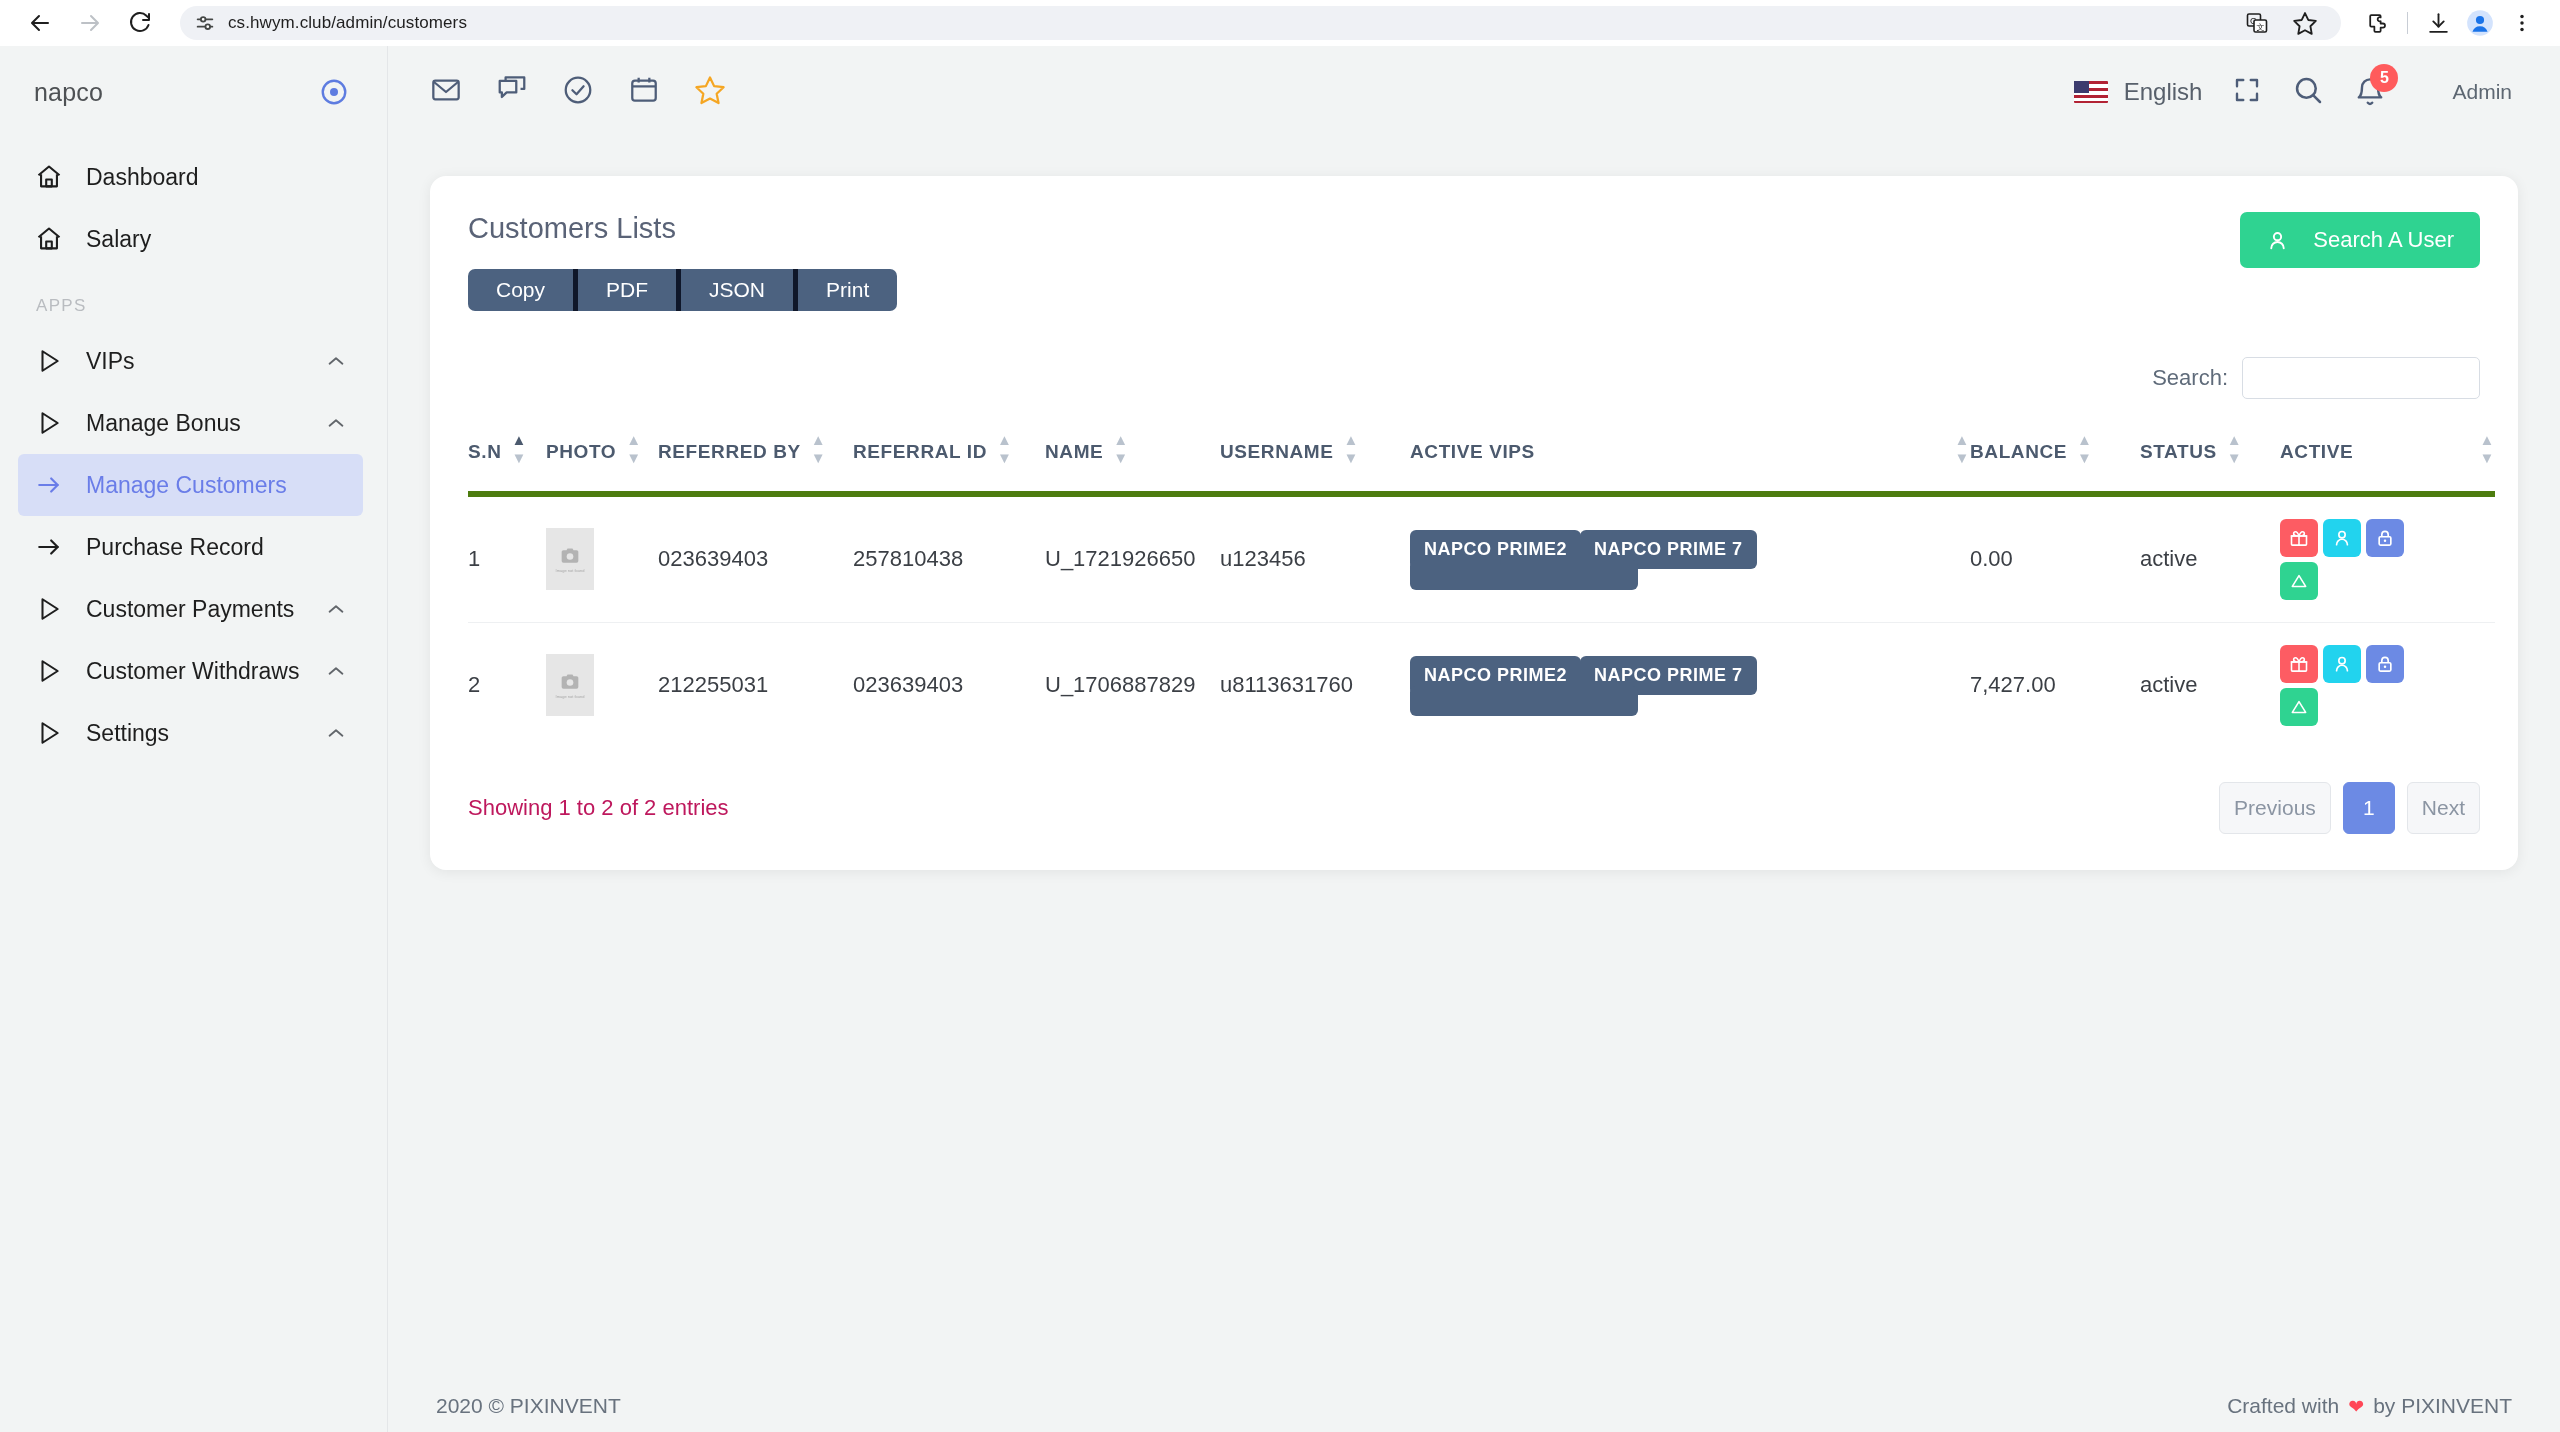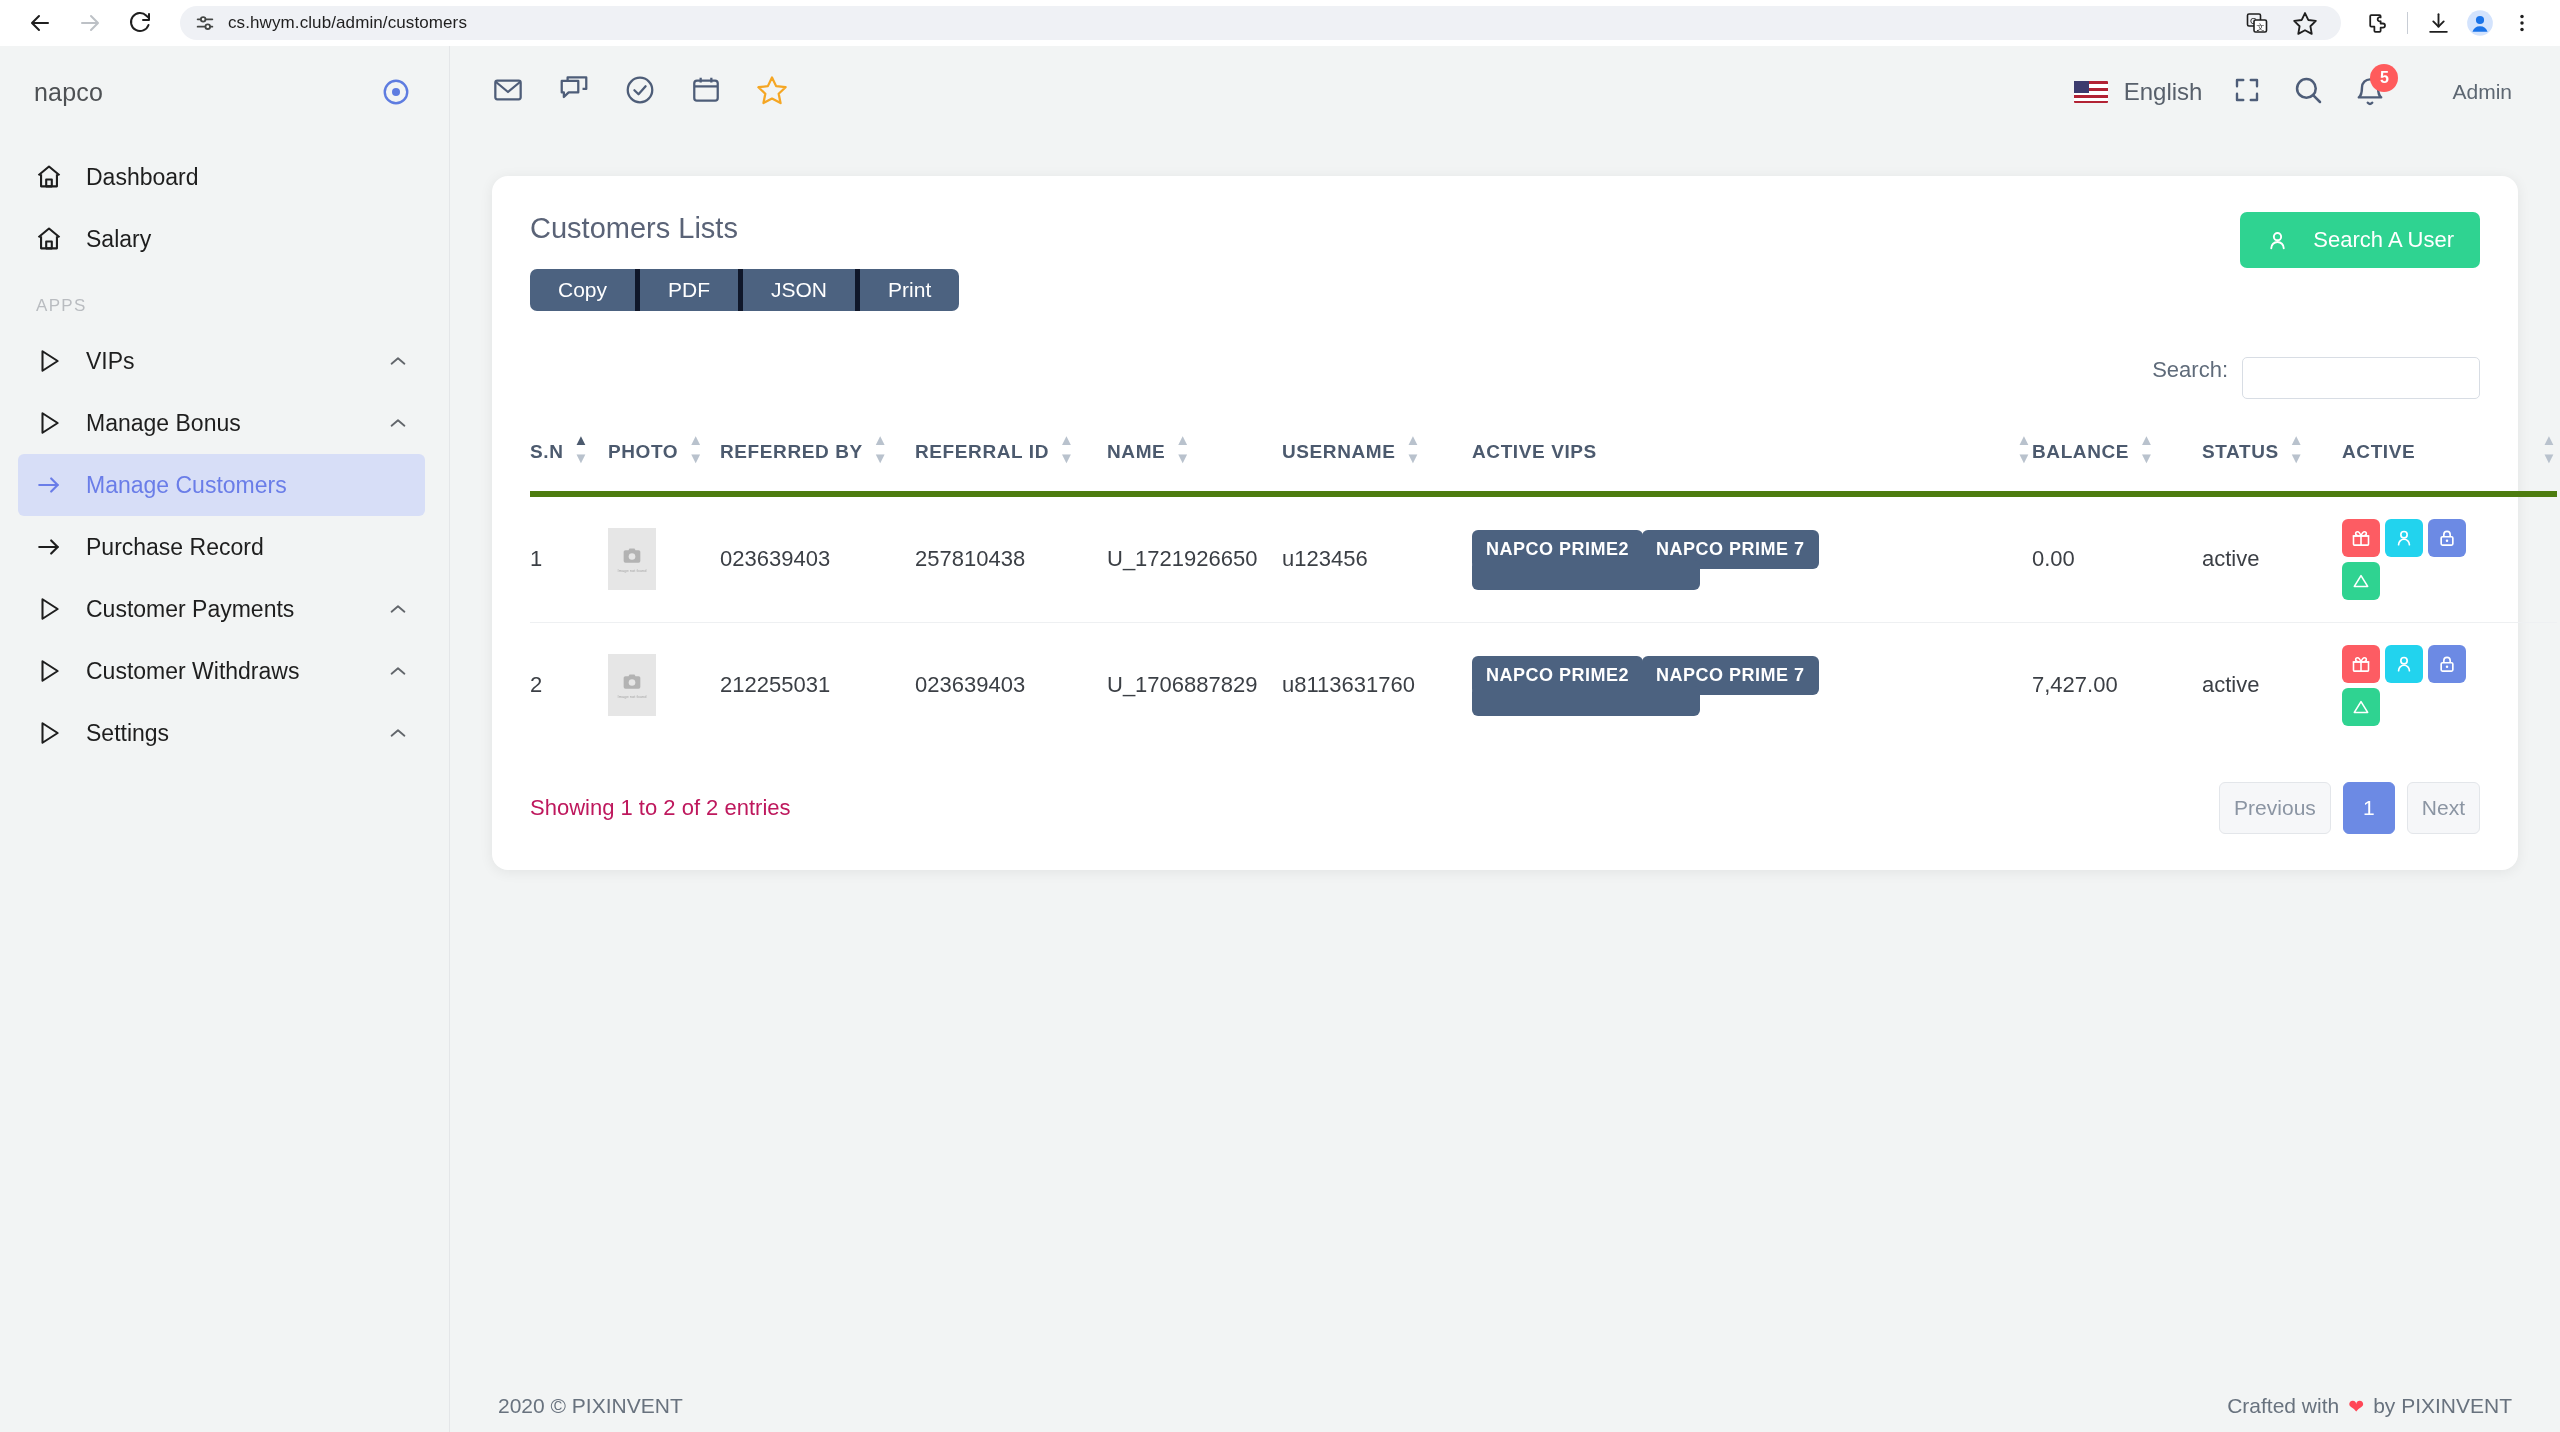--- a/index.html
+++ b/index.html
@@ -61,21 +61,21 @@
 
   
   .app {
     display: flex;
     height: calc(1432px - 46px);
     background: #f2f4f4;
   }
 
   
   .sidebar {
-    width: 450px;
+    width: 388px;
     background: #f2f4f4;
     border-right: 1px solid #e4e6e8;
     padding-top: 0;
     flex-shrink: 0;
   }
   .brand {
     height: 92px;
     display: flex;
     align-items: center;
     padding: 0 38px 0 34px;
@@ -209,20 +209,21 @@
     height: 42px;
     padding: 0 28px;
     font-size: 21px;
     cursor: pointer;
   }
   .dt-btn:last-child { border-right: none; }
 
   .search-row {
     display: flex;
     justify-content: flex-end;
+    align-items: center;
     margin-top: 46px;
     gap: 14px;
   }
   .search-row label { font-size: 22px; color: #5f6b7a; }
   .search-row input {
     width: 238px; height: 42px;
     border: 1px solid #d8dde4;
     border-radius: 5px;
     padding: 0 10px;
     font-size: 20px;

